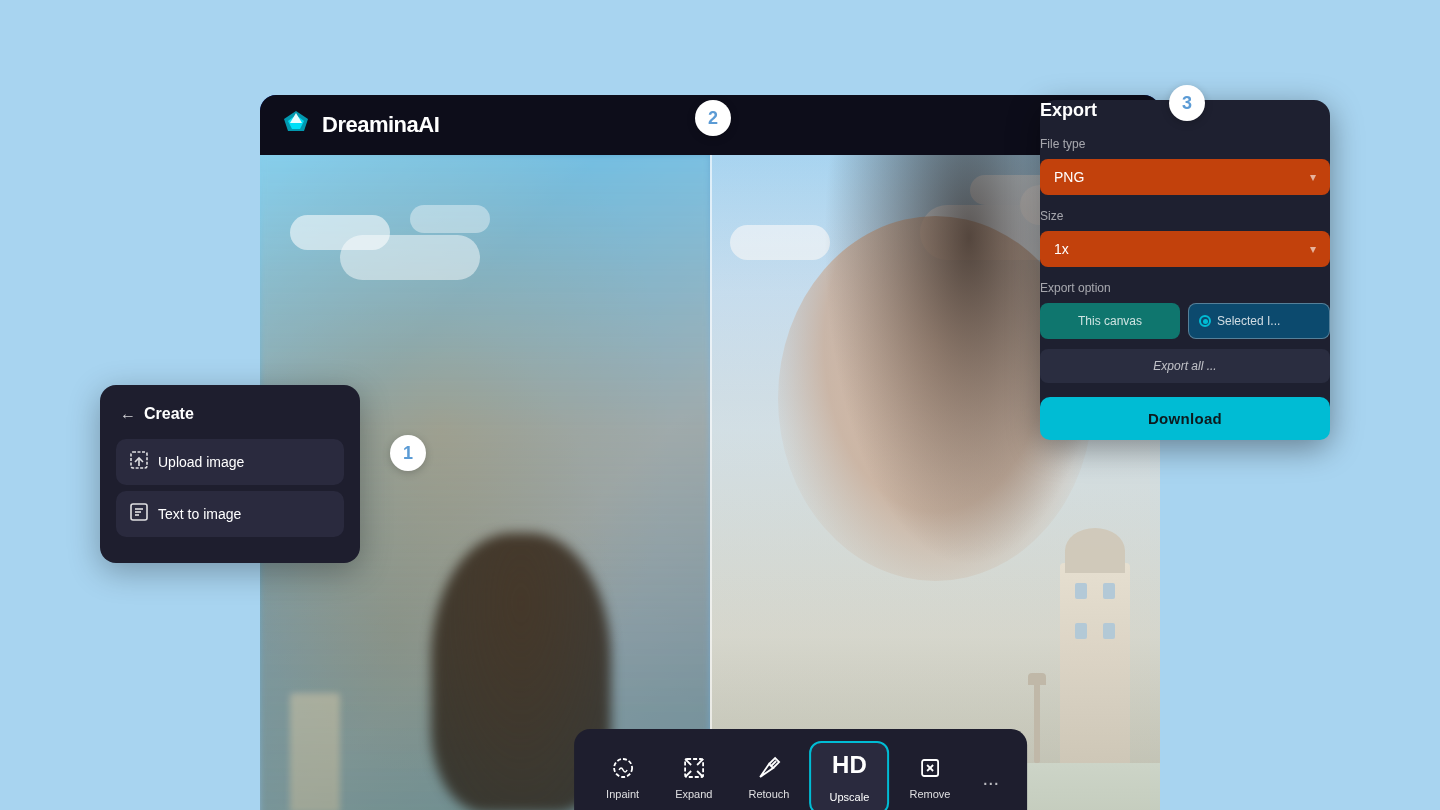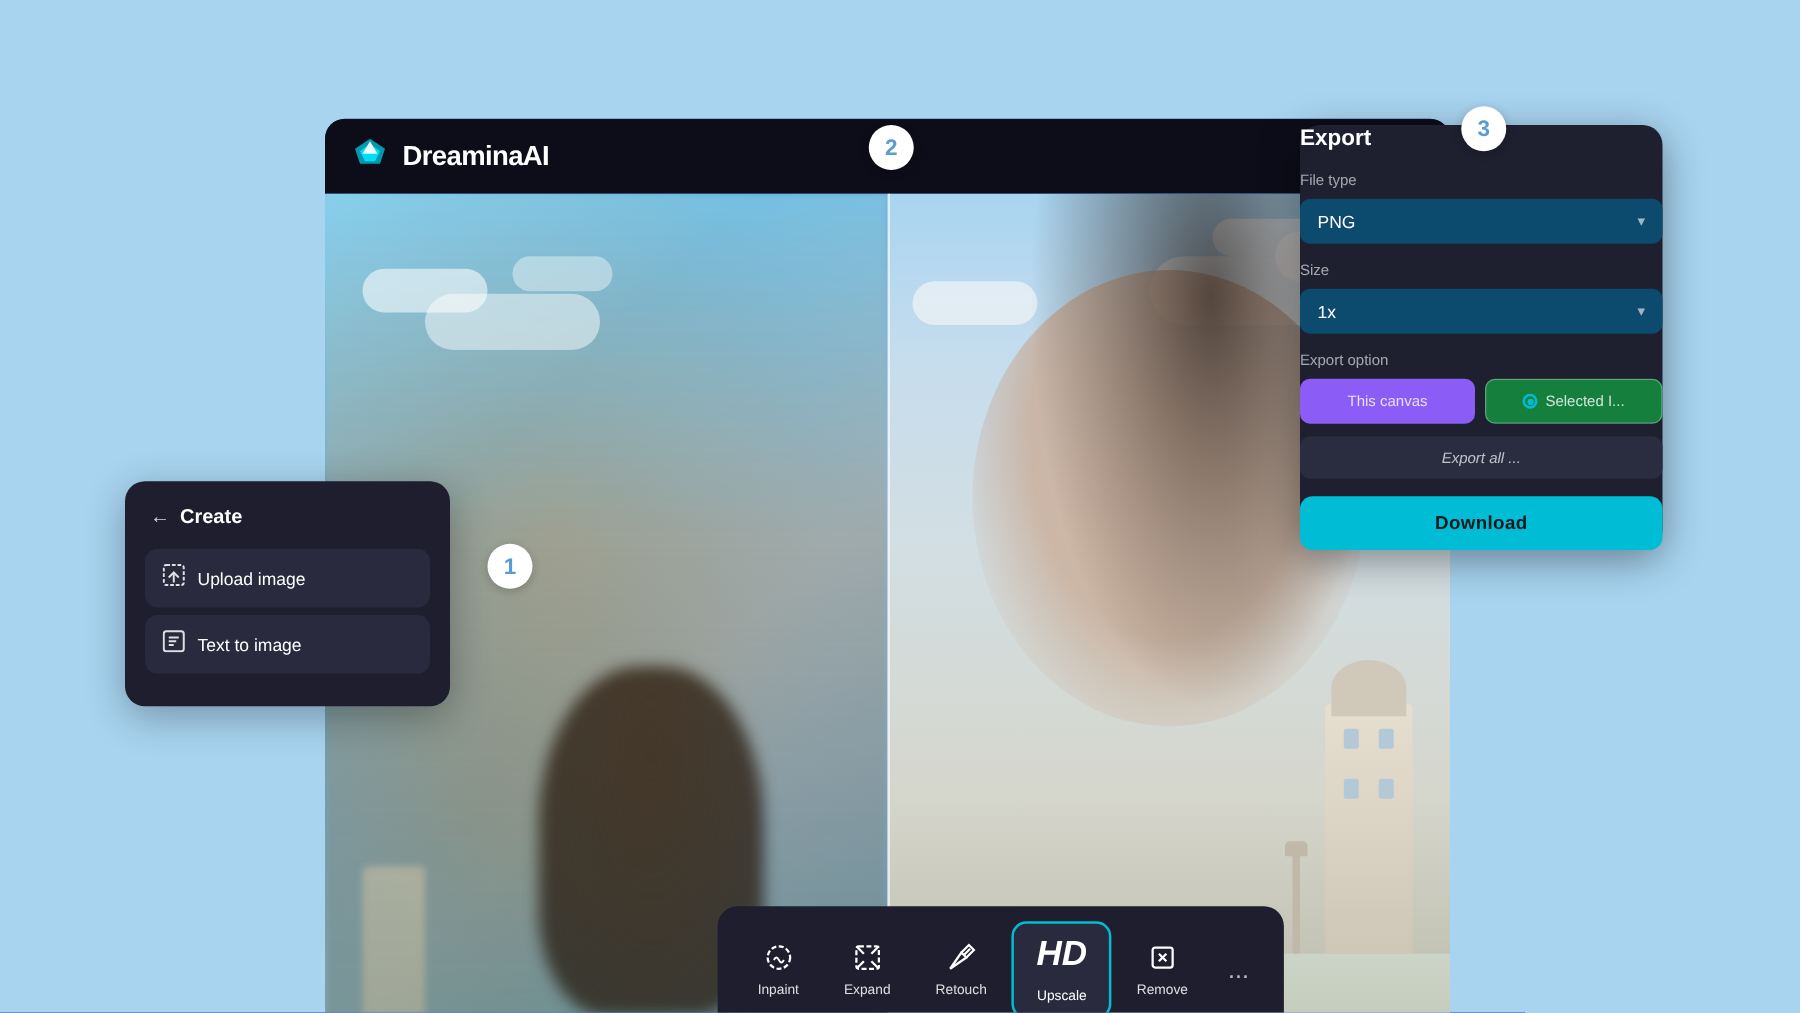--- a/index.html
+++ b/index.html
@@ -154,24 +154,23 @@
       border: 2px solid #00bcd4;
       border-radius: 12px;
       padding: 10px 14px;
       cursor: pointer;
       color: white;
       min-width: 80px;
       min-height: 70px;
     }
 
     .hd-text {
-      font-size: 28px;
+      font-size: 24px;
       font-weight: 700;
       line-height: 1;
-      font-style: italic;
     }
 
     .upscale-text {
       font-size: 11px;
       margin-top: 14px;
     }
 
     .more-icon {
       color: rgba(255,255,255,0.7);
       font-size: 20px;
@@ -266,21 +265,21 @@
       margin-bottom: 16px;
     }
 
     .field-label {
       color: rgba(255,255,255,0.6);
       font-size: 12px;
       margin-bottom: 8px;
     }
 
     .select-field {
-      background: #0c4a6e;
+      background: #c2410c;
       border: none;
       border-radius: 8px;
       color: white;
       padding: 10px 14px;
       width: 100%;
       margin-bottom: 14px;
       font-size: 14px;
       display: flex;
       align-items: center;
       justify-content: space-between;
@@ -293,36 +292,35 @@
     }
 
     .export-options-row {
       display: flex;
       gap: 8px;
       margin-bottom: 10px;
     }
 
     .option-btn {
       flex: 1;
-      background: #8b5cf6;
+      background: #0f766e;
       border: none;
       border-radius: 8px;
       color: rgba(255,255,255,0.8);
       padding: 10px;
       font-size: 12px;
       cursor: pointer;
       text-align: center;
     }
 
     .option-btn.selected {
-      background: #15803d;
+      background: #0c4a6e;
       border: 1.5px solid rgba(255,255,255,0.3);
       display: flex;
       align-items: center;
-      justify-content: center;
       gap: 6px;
     }
 
     .radio-dot {
       width: 12px;
       height: 12px;
       border-radius: 50%;
       border: 2px solid #00bcd4;
       display: flex;
       align-items: center;

